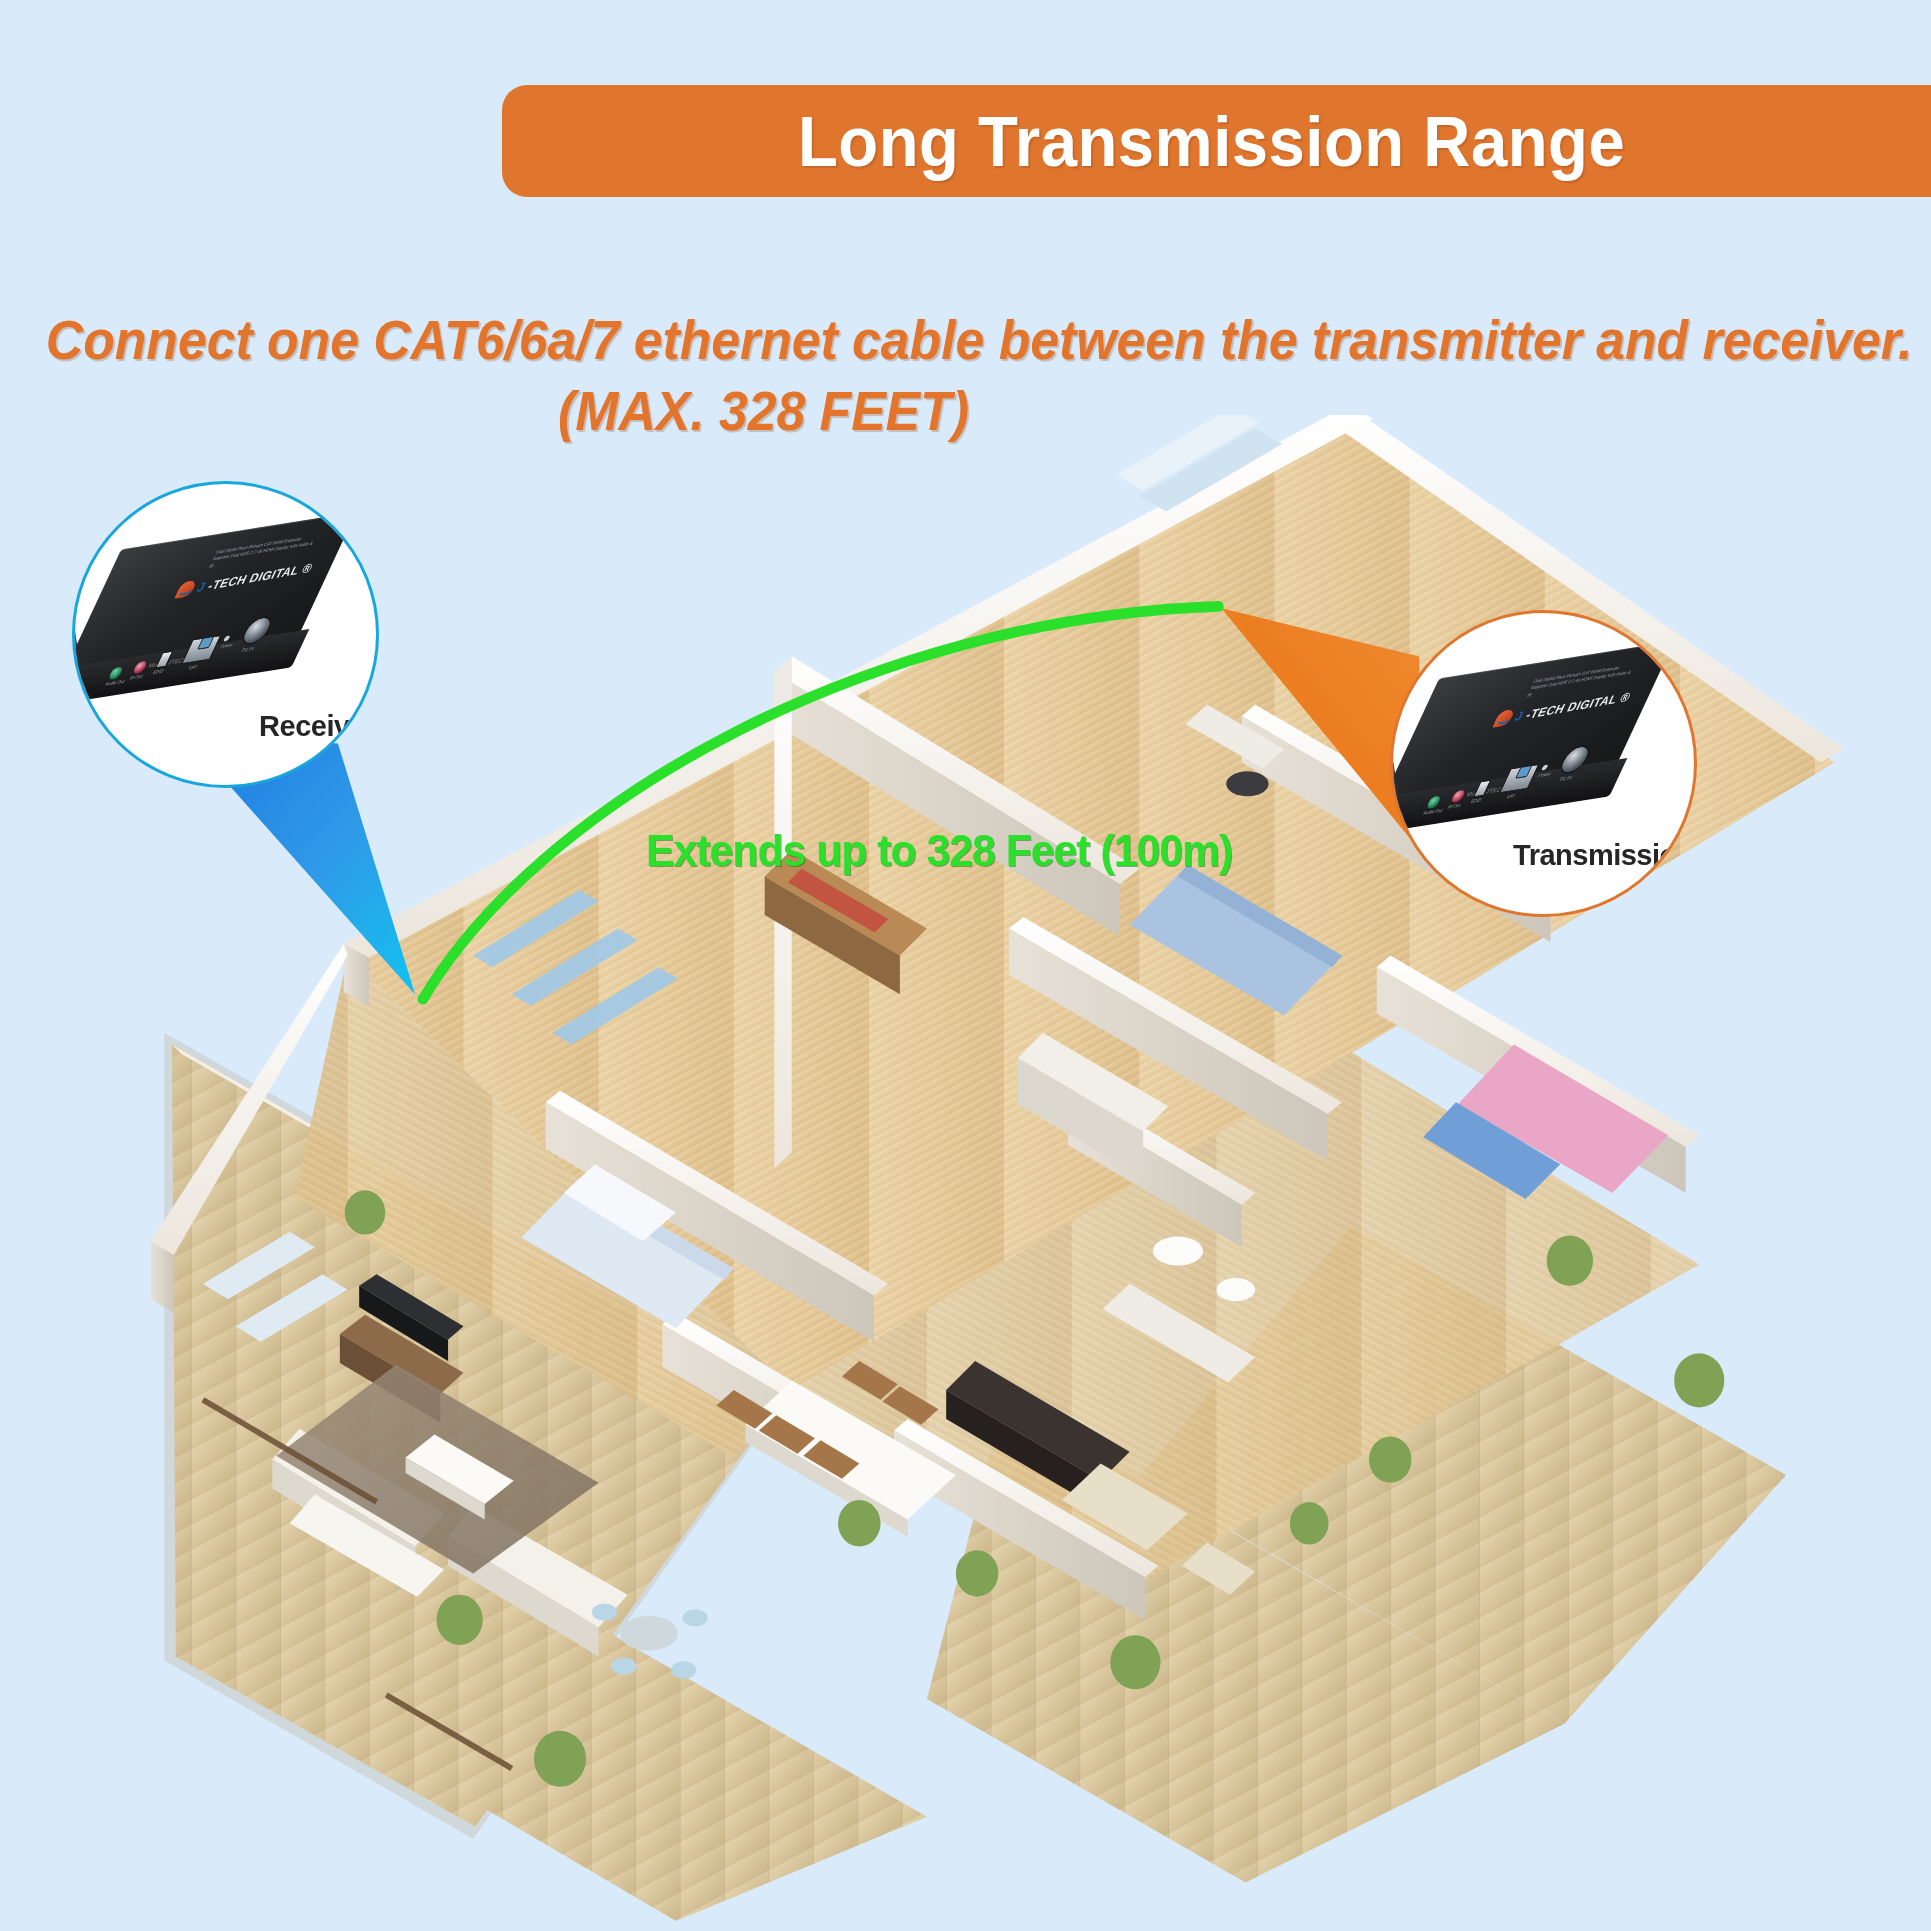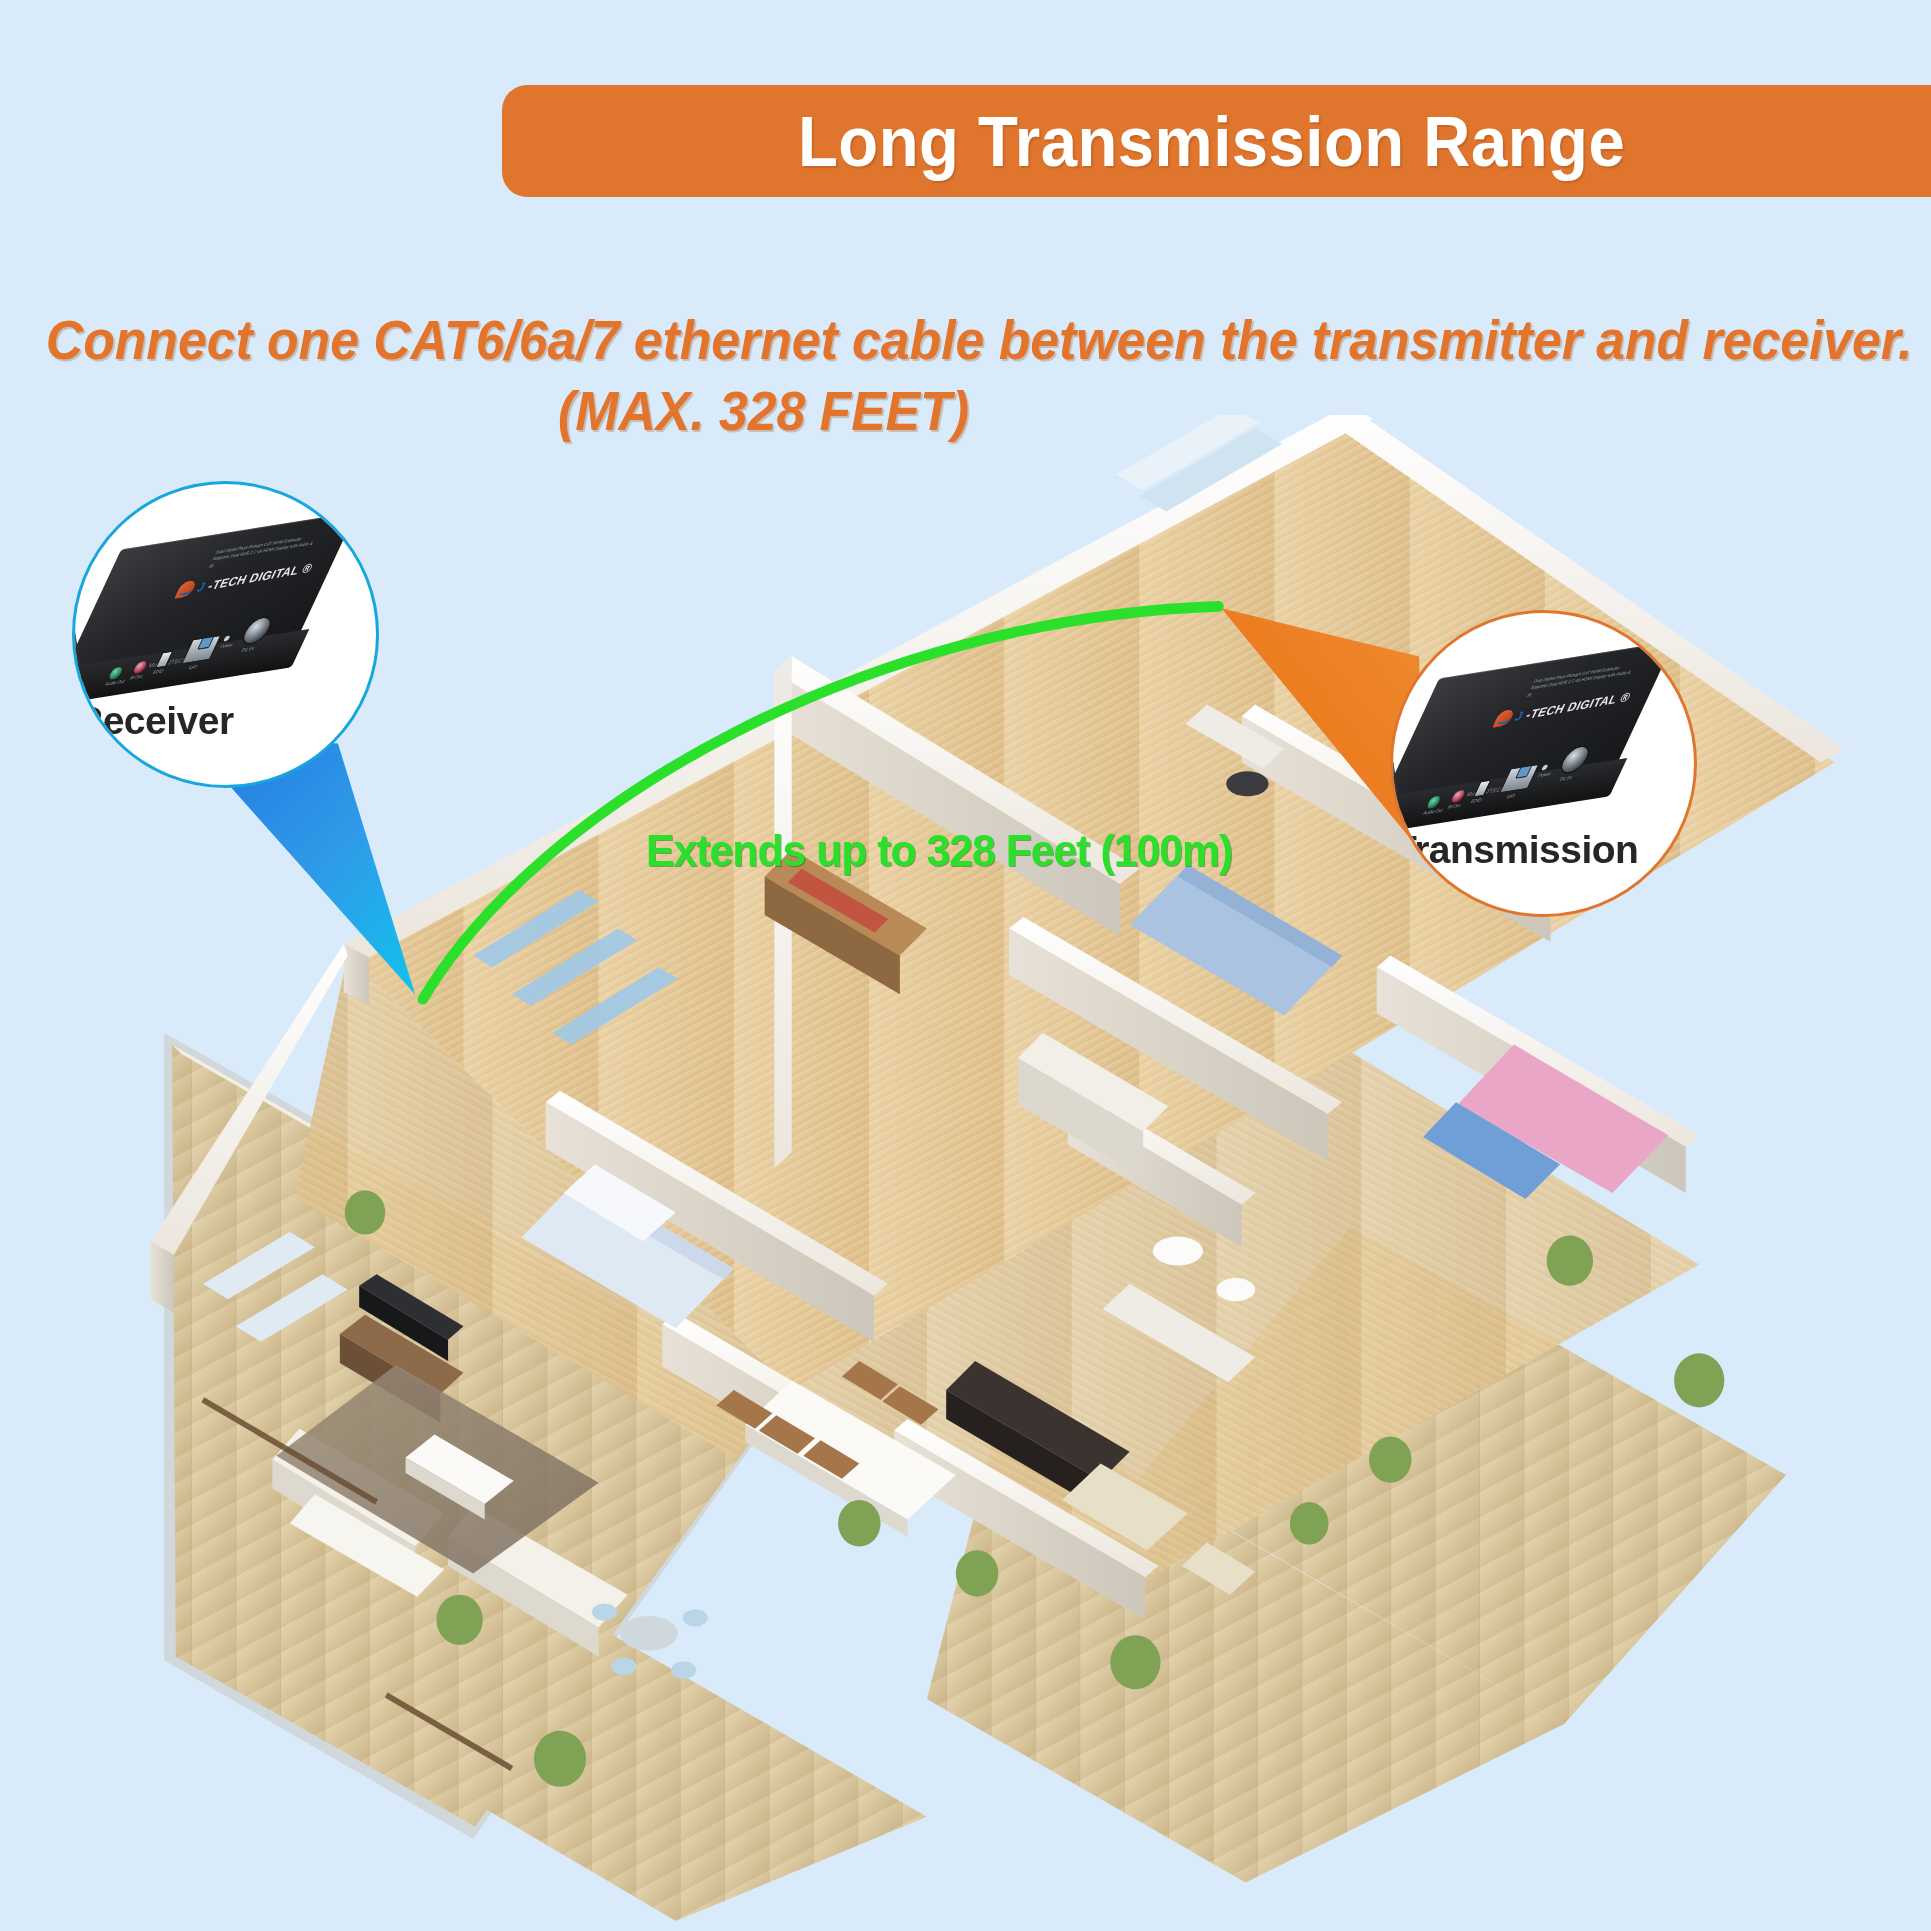--- a/index.html
+++ b/index.html
@@ -77,22 +77,22 @@
   }
   #transmitter-callout{
     left:1390px; top:610px;
     width:307px; height:307px;
     border:3.9px solid #e0762e;
   }
   .callout-label{
     position:absolute;
     bottom:42px;
     left:0; width:100%;
-    text-align:left;
-    font-size:39px;
+    text-align:right;
+    font-size:29px;
     font-weight:bold;
     color:#262626;
     letter-spacing:-0.5px;
   }
 
   
   .device-wrap{
     position:absolute;
     left:50%; top:50%;
     transform:translate(-50%,-58%);

